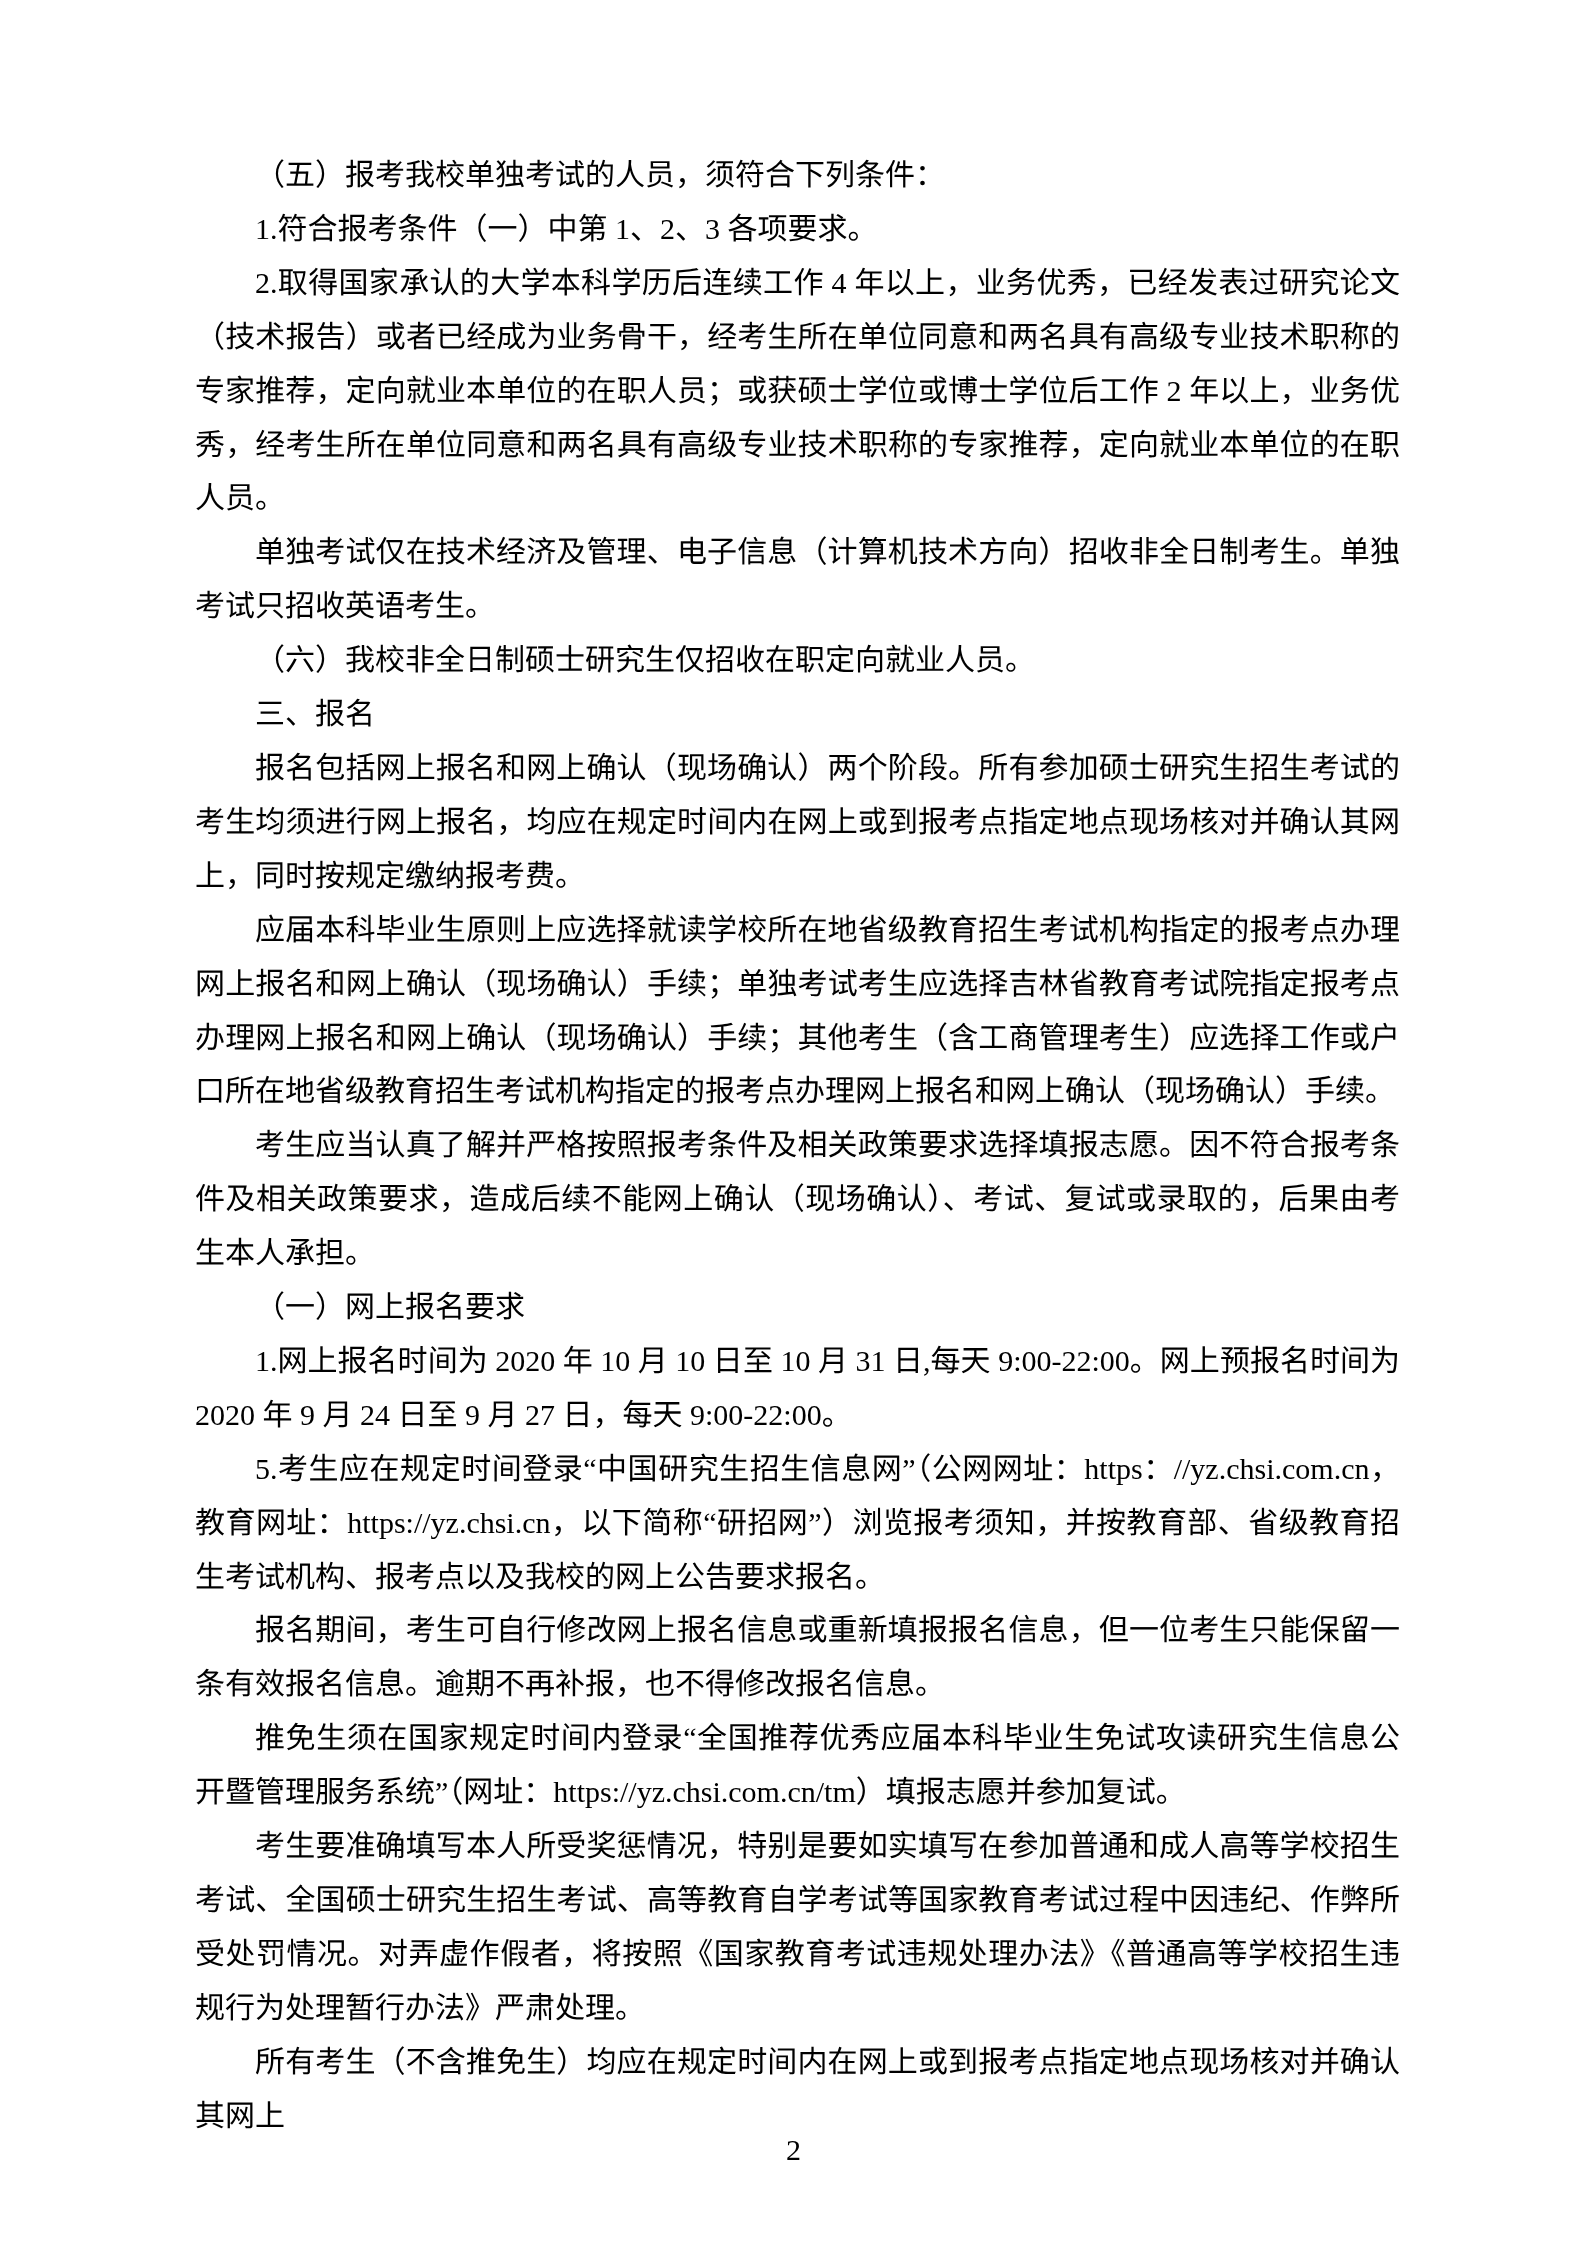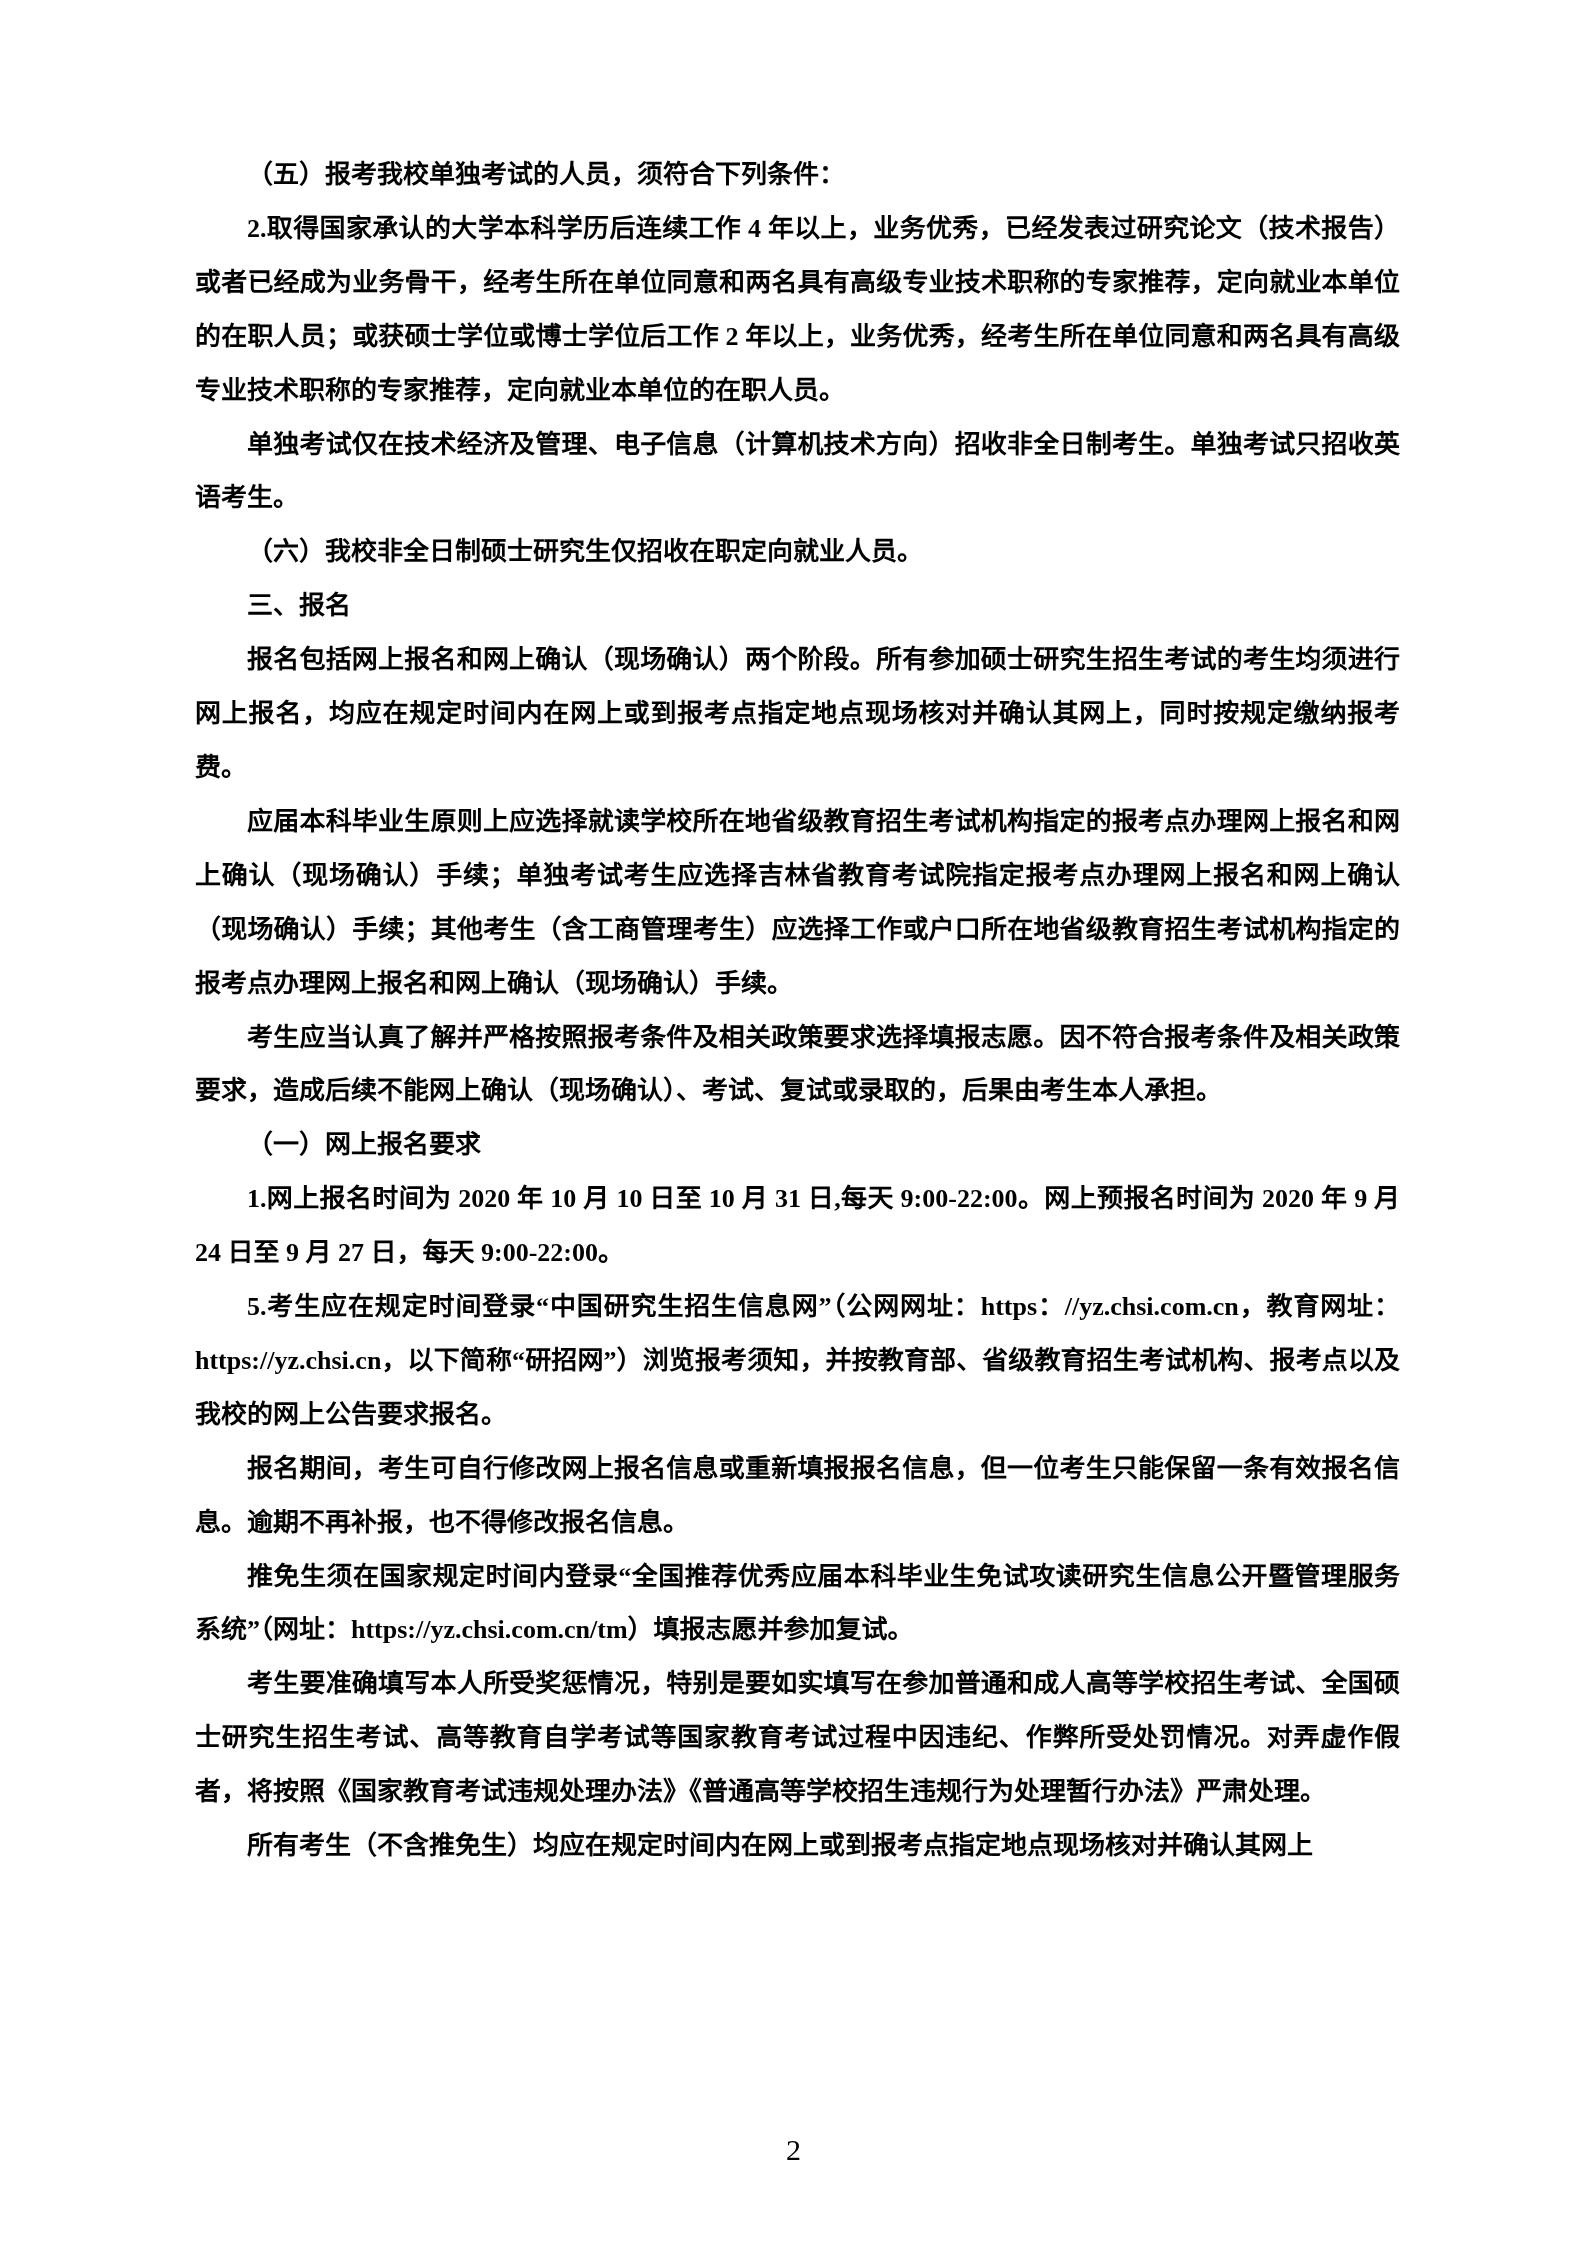--- a/index.html
+++ b/index.html
@@ -18,23 +18,23 @@
   }
   .content {
     position: absolute;
     left: 195px;
     top: 148px;
     width: 1205px;
   }
   .content p {
     margin: 0;
     padding: 0;
-    font-size: 26px;
+    font-size: 30px;
     line-height: 53.9px;
-    font-weight: 700;
+    font-weight: 400;
     text-align: justify;
     text-indent: 2em;
     word-break: break-word;
     letter-spacing: 0;
   }
   .content p.indent-1 {
     text-indent: 1em;
   }
   .page-number {
     position: absolute;
@@ -45,20 +45,21 @@
     font-size: 30px;
     line-height: 36px;
   }
 </style>
 </head>
 <body>
 
 <div class="page">
   <div class="content">
     <p>（五）报考我校单独考试的人员，须符合下列条件：</p>
+    <p>1.符合报考条件（一）中第 1、2、3 各项要求。</p>
     <p>2.取得国家承认的大学本科学历后连续工作 4 年以上，业务优秀，已经发表过研究论文（技术报告）或者已经成为业务骨干，经考生所在单位同意和两名具有高级专业技术职称的专家推荐，定向就业本单位的在职人员；或获硕士学位或博士学位后工作 2 年以上，业务优秀，经考生所在单位同意和两名具有高级专业技术职称的专家推荐，定向就业本单位的在职人员。</p>
     <p>单独考试仅在技术经济及管理、电子信息（计算机技术方向）招收非全日制考生。单独考试只招收英语考生。</p>
     <p>（六）我校非全日制硕士研究生仅招收在职定向就业人员。</p>
     <p>三、报名</p>
     <p>报名包括网上报名和网上确认（现场确认）两个阶段。所有参加硕士研究生招生考试的考生均须进行网上报名，均应在规定时间内在网上或到报考点指定地点现场核对并确认其网上，同时按规定缴纳报考费。</p>
     <p>应届本科毕业生原则上应选择就读学校所在地省级教育招生考试机构指定的报考点办理网上报名和网上确认（现场确认）手续；单独考试考生应选择吉林省教育考试院指定报考点办理网上报名和网上确认（现场确认）手续；其他考生（含工商管理考生）应选择工作或户口所在地省级教育招生考试机构指定的报考点办理网上报名和网上确认（现场确认）手续。</p>
     <p>考生应当认真了解并严格按照报考条件及相关政策要求选择填报志愿。因不符合报考条件及相关政策要求，造成后续不能网上确认（现场确认）、考试、复试或录取的，后果由考生本人承担。</p>
     <p>（一）网上报名要求</p>
     <p>1.网上报名时间为 2020 年 10 月 10 日至 10 月 31 日,每天 9:00-22:00。网上预报名时间为 2020 年 9 月 24 日至 9 月 27 日，每天 9:00-22:00。</p>
     <p>5.考生应在规定时间登录“中国研究生招生信息网”（公网网址：https：//yz.chsi.com.cn，教育网址：https://yz.chsi.cn，以下简称“研招网”）浏览报考须知，并按教育部、省级教育招生考试机构、报考点以及我校的网上公告要求报名。</p>

